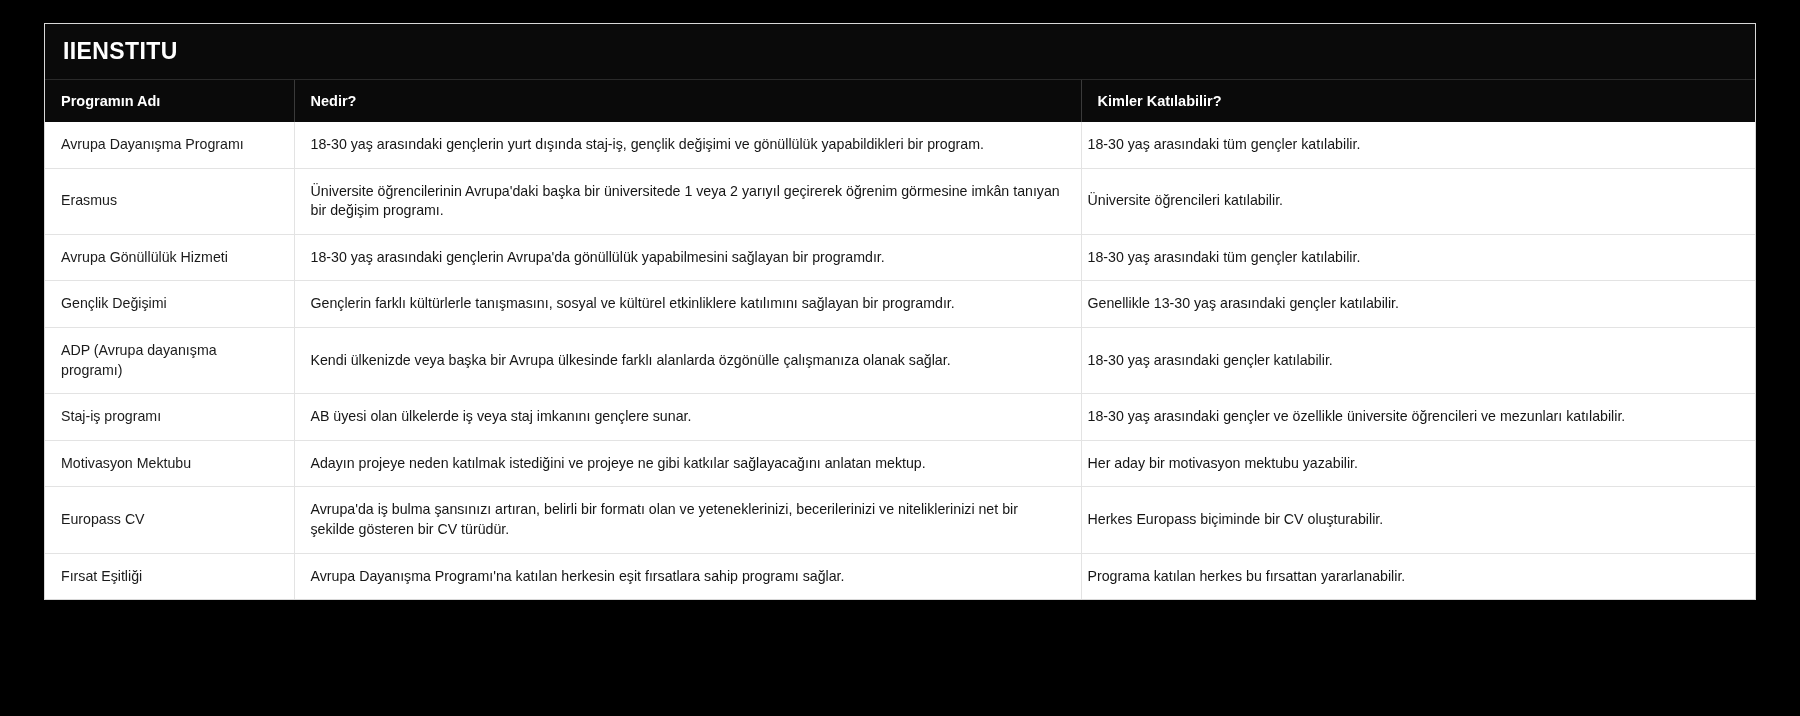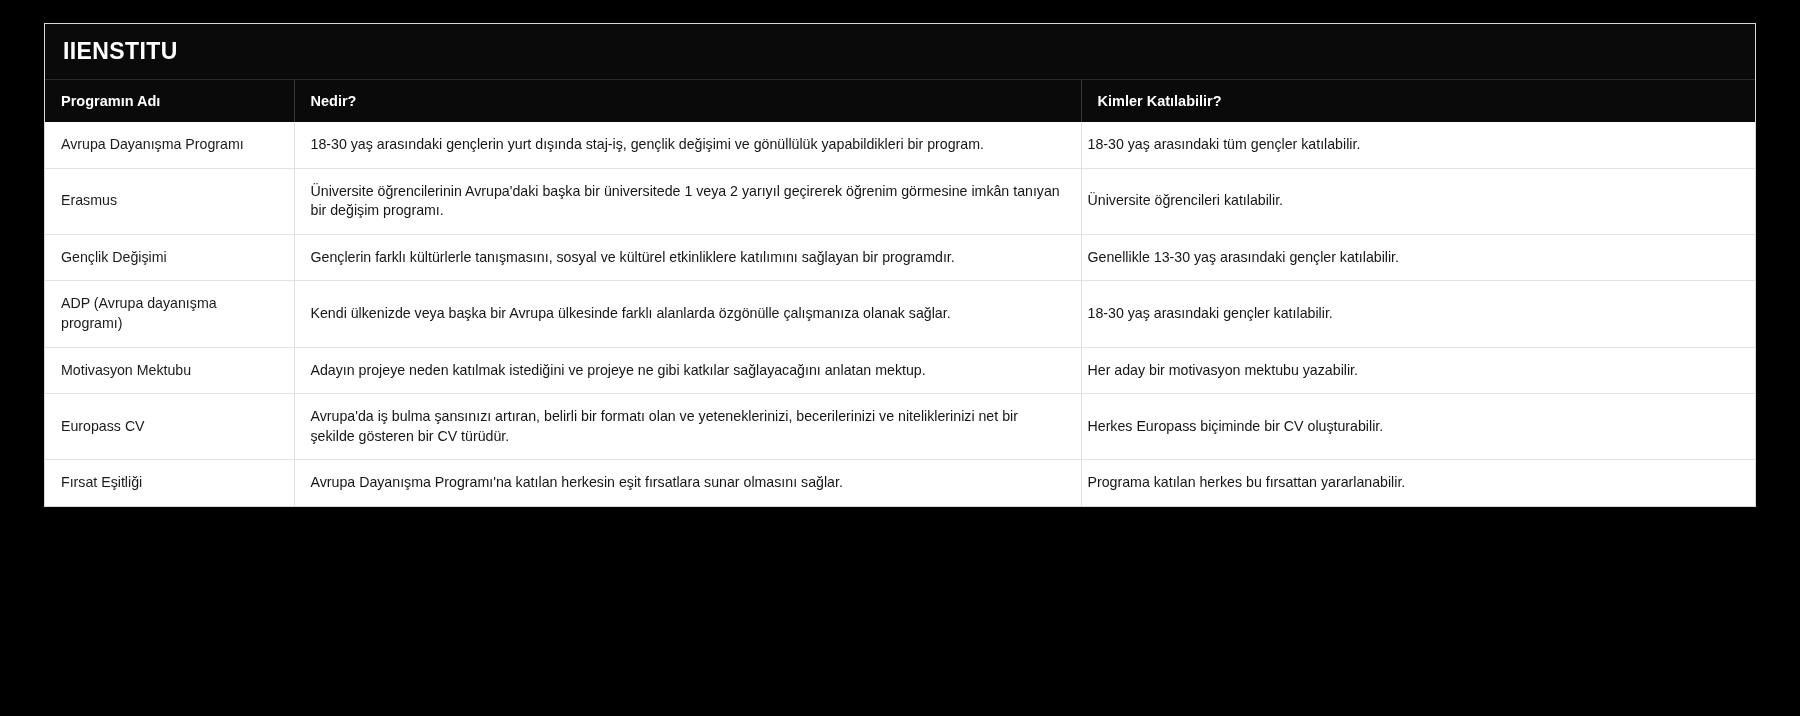--- a/index.html
+++ b/index.html
@@ -134,41 +134,51 @@
           <td class="col-name">Avrupa Dayanışma Programı</td>
           <td class="col-what">18-30 yaş arasındaki gençlerin yurt dışında staj-iş, gençlik değişimi ve gönüllülük yapabildikleri bir program.</td>
           <td class="col-who">18-30 yaş arasındaki tüm gençler katılabilir.</td>
         </tr>
         <tr>
           <td class="col-name">Erasmus</td>
           <td class="col-what">Üniversite öğrencilerinin Avrupa'daki başka bir üniversitede 1 veya 2 yarıyıl geçirerek öğrenim görmesine imkân tanıyan bir değişim programı.</td>
           <td class="col-who">Üniversite öğrencileri katılabilir.</td>
         </tr>
         <tr>
+          <td class="col-name">Avrupa Gönüllülük Hizmeti</td>
+          <td class="col-what">18-30 yaş arasındaki gençlerin Avrupa'da gönüllülük yapabilmesini sağlayan bir programdır.</td>
+          <td class="col-who">18-30 yaş arasındaki tüm gençler katılabilir.</td>
+        </tr>
+        <tr>
           <td class="col-name">Gençlik Değişimi</td>
           <td class="col-what">Gençlerin farklı kültürlerle tanışmasını, sosyal ve kültürel etkinliklere katılımını sağlayan bir programdır.</td>
           <td class="col-who">Genellikle 13-30 yaş arasındaki gençler katılabilir.</td>
         </tr>
         <tr>
           <td class="col-name">ADP (Avrupa dayanışma programı)</td>
           <td class="col-what">Kendi ülkenizde veya başka bir Avrupa ülkesinde farklı alanlarda özgönülle çalışmanıza olanak sağlar.</td>
           <td class="col-who">18-30 yaş arasındaki gençler katılabilir.</td>
+        </tr>
+        <tr>
+          <td class="col-name">Staj-iş programı</td>
+          <td class="col-what">AB üyesi olan ülkelerde iş veya staj imkanını gençlere sunar.</td>
+          <td class="col-who">18-30 yaş arasındaki gençler ve özellikle üniversite öğrencileri ve mezunları katılabilir.</td>
         </tr>
         <tr>
           <td class="col-name">Motivasyon Mektubu</td>
           <td class="col-what">Adayın projeye neden katılmak istediğini ve projeye ne gibi katkılar sağlayacağını anlatan mektup.</td>
           <td class="col-who">Her aday bir motivasyon mektubu yazabilir.</td>
         </tr>
         <tr>
           <td class="col-name">Europass CV</td>
           <td class="col-what">Avrupa'da iş bulma şansınızı artıran, belirli bir formatı olan ve yeteneklerinizi, becerilerinizi ve niteliklerinizi net bir şekilde gösteren bir CV türüdür.</td>
           <td class="col-who">Herkes Europass biçiminde bir CV oluşturabilir.</td>
         </tr>
         <tr>
           <td class="col-name">Fırsat Eşitliği</td>
-          <td class="col-what">Avrupa Dayanışma Programı'na katılan herkesin eşit fırsatlara sunar olmasını sağlar.</td>
+          <td class="col-what">Avrupa Dayanışma Programı'na katılan herkesin eşit fırsatlara sahip programı sağlar.</td>
           <td class="col-who">Programa katılan herkes bu fırsattan yararlanabilir.</td>
         </tr>
       </tbody>
     </table>
 
   </div>
 </div>
 
 </body></html>

